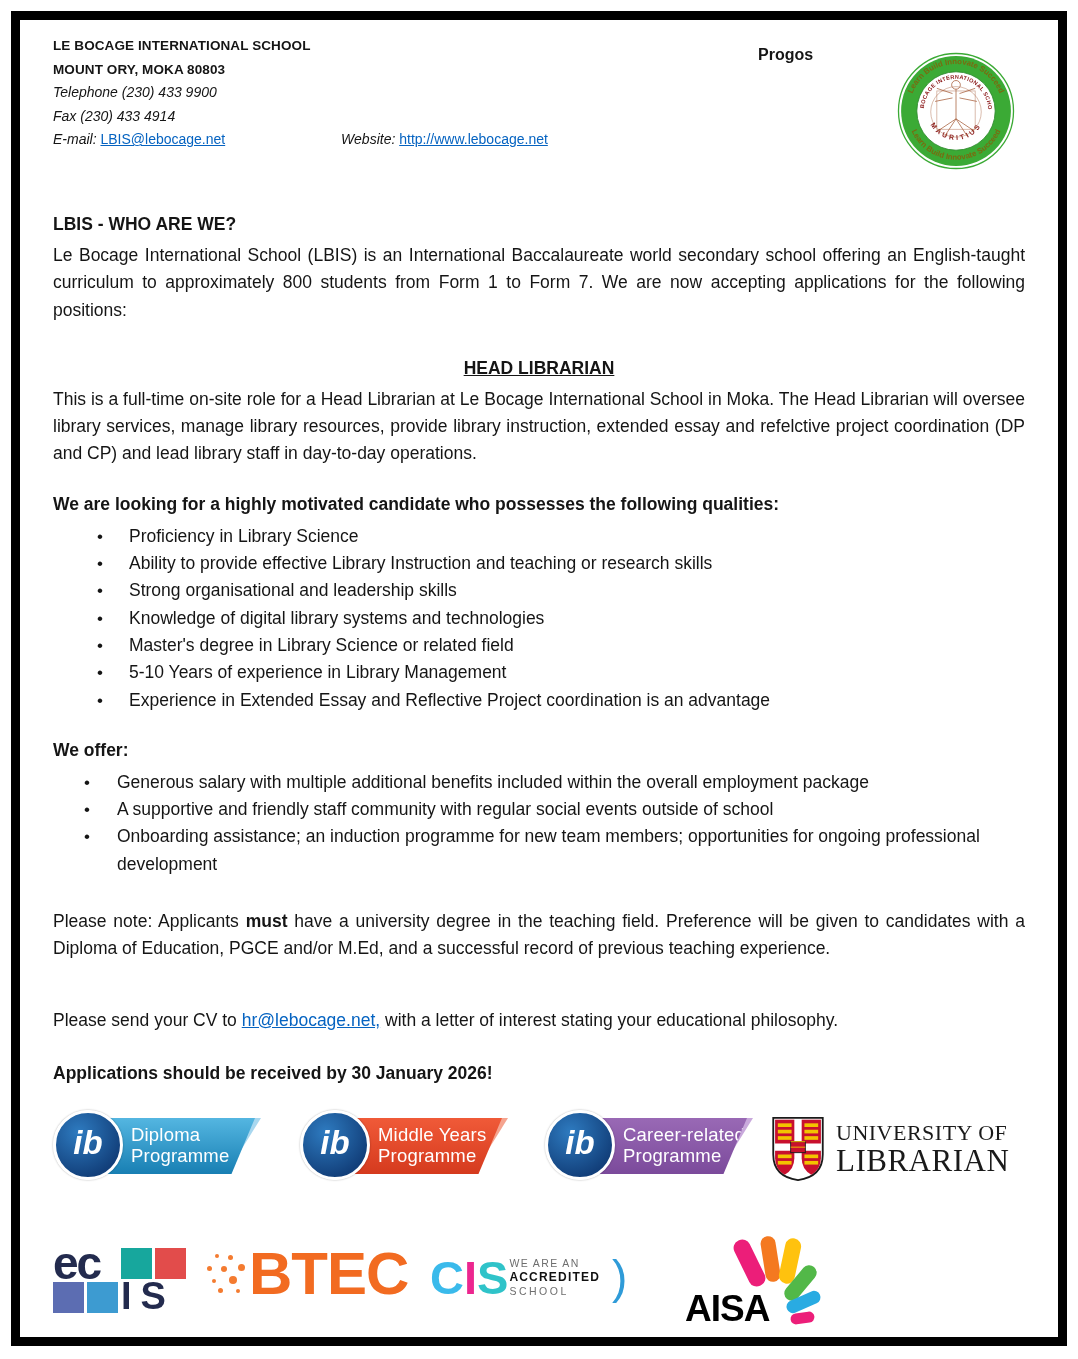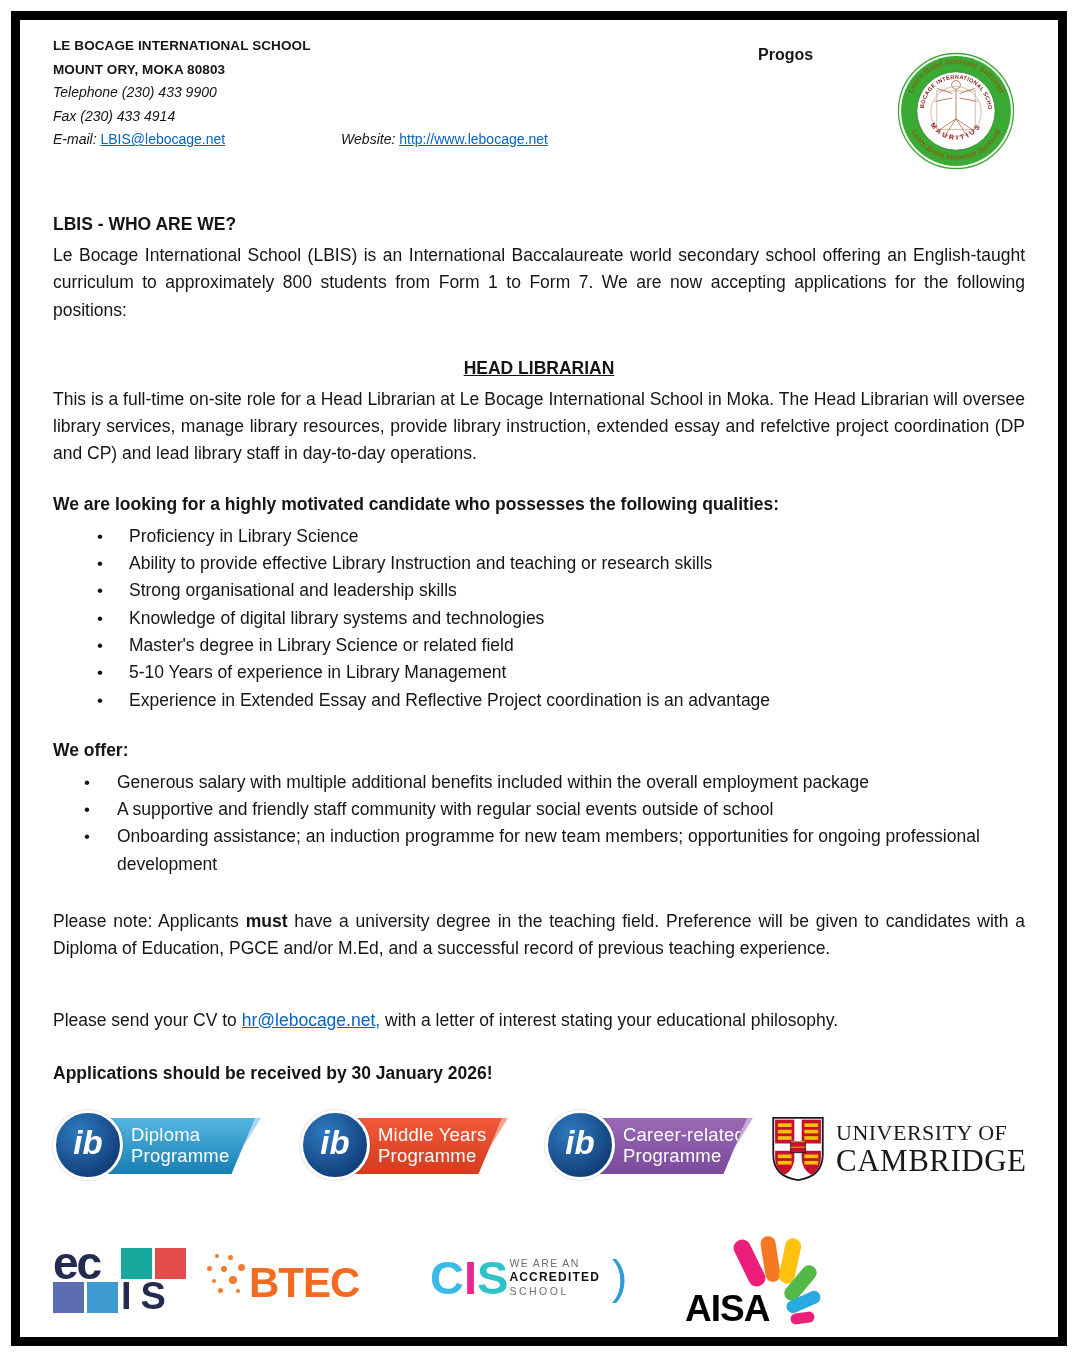--- a/index.html
+++ b/index.html
@@ -56,21 +56,21 @@
 
   .ecis { position:absolute; left:0; top:12px; display:grid; grid-template-columns:31px 31px 31px 31px; grid-template-rows:31px 31px; gap:3px; }
   .ecis .txt { color:#232B4E; font-weight:bold; display:flex; align-items:flex-end; }
   .ecis .ec { grid-column:1/3; font-size:46px; line-height:31px; letter-spacing:-2px; }
   .ecis .is { grid-column:3/5; font-size:38px; line-height:33px; letter-spacing:9px; font-weight:600; }
   .sq { width:31px; height:31px; }
   .sq.teal { background:#17A79D; } .sq.red { background:#E24C4B; }
   .sq.purple { background:#5C6DB2; } .sq.blue { background:#3D9BD1; }
 
   .btec { position:absolute; left:152px; top:10px; width:170px; height:60px; }
-  .btec .word { position:absolute; left:44px; top:9px; font-size:42px; font-weight:800; color:#F26B21; letter-spacing:-1px; line-height:56px; }
+  .btec .word { position:absolute; left:44px; top:0; font-size:60px; font-weight:800; color:#F26B21; letter-spacing:-1px; line-height:56px; }
   .btec .dot { position:absolute; border-radius:50%; background:#F47B30; }
 
   .cis { position:absolute; left:377px; top:18px; display:flex; align-items:center; }
   .cis .cl { font-size:47px; font-weight:800; line-height:47px; }
   .cis .c { color:#3ABAEB; } .cis .i { color:#EC268F; } .cis .s { color:#2FC3C9; }
   .cis .tagline { margin-left:1px; }
   .cis .tagline .t1 { font-size:10.5px; color:#6e6e6e; letter-spacing:1.4px; }
   .cis .tagline .t2 { font-size:12px; color:#111; font-weight:bold; letter-spacing:1.2px; margin-top:1px; }
   .cis .tagline .t3 { font-size:10.5px; color:#6e6e6e; letter-spacing:2.5px; margin-top:1px; }
   .cis .paren { color:#2F9BD8; font-size:46px; font-weight:300; margin-left:12px; line-height:46px; }
@@ -218,21 +218,21 @@
             <rect x="8" y="42" width="15" height="4"></rect>
               <rect x="8" y="49" width="15" height="4"></rect>
             <rect x="37" y="42" width="15" height="4"></rect>
               <rect x="37" y="49" width="15" height="4"></rect>
           </g>
           <rect x="22" y="28" width="16" height="12" fill="#C8102E" stroke="#1a1a1a" stroke-width="1"></rect>
           <path d="M22,28 h16 M22,34 h16" stroke="#F3C300" stroke-width="1"></path>
         </svg>
         <div class="cam-text">
           <div class="c1">UNIVERSITY OF</div>
-          <div class="c2">CAMBRIDGE</div>
+          <div class="c2">LIBRARIAN</div>
         </div>
       </div>
     </div>
 
     <div class="logos-row2">
 
       <div class="ecis">
         <span class="txt ec">ec</span>
         <span class="sq teal"></span>
         <span class="sq red"></span>

